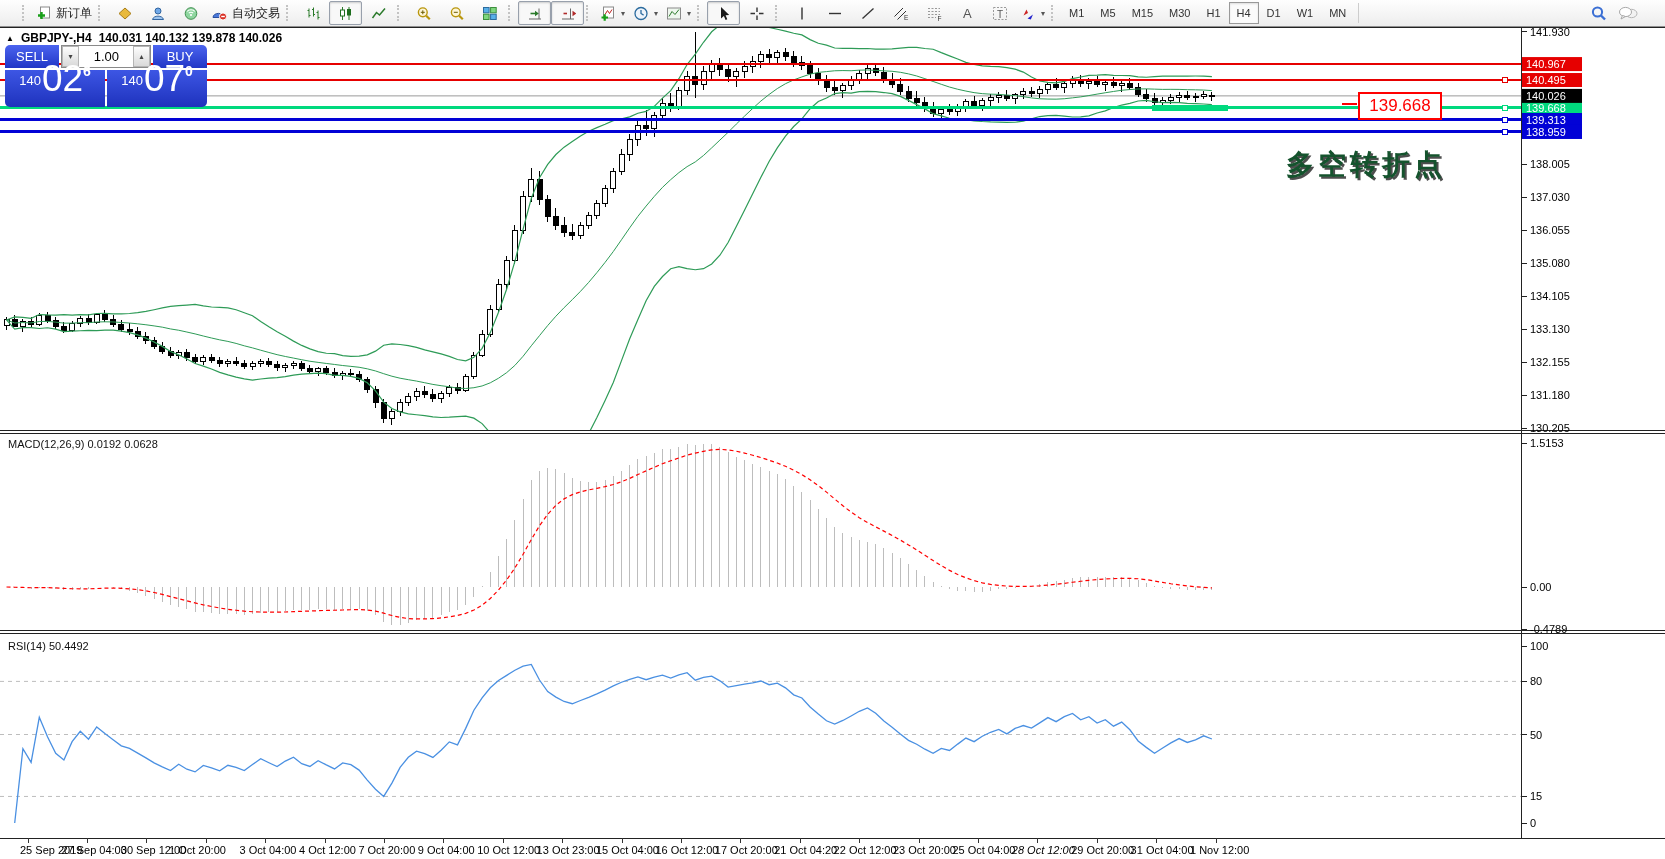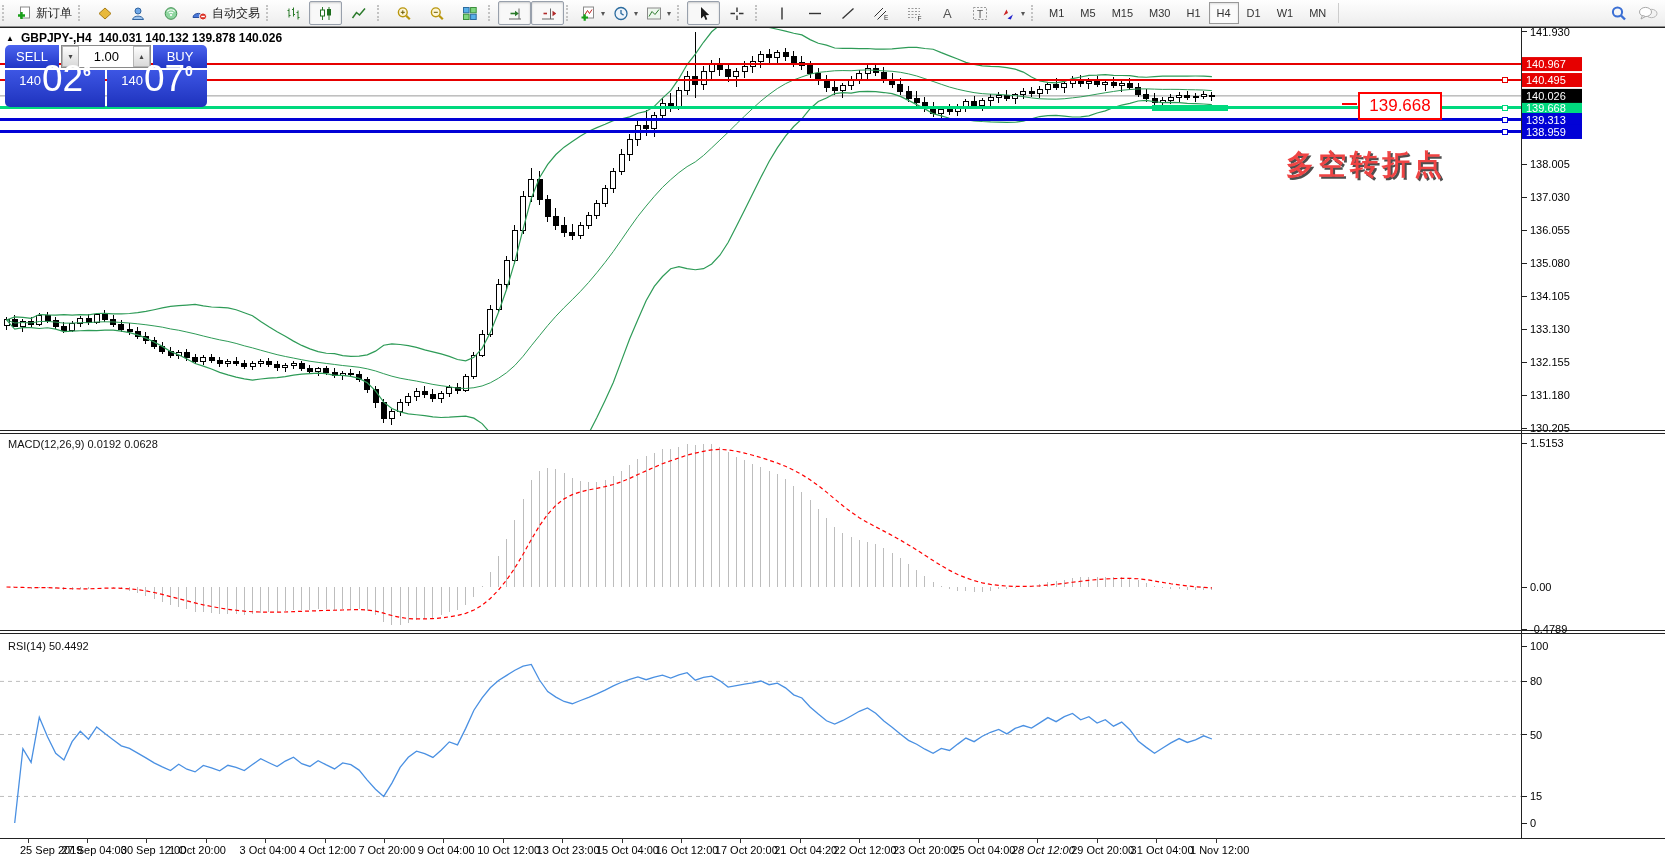--- a/index.html
+++ b/index.html
@@ -2,21 +2,21 @@
 <html><head>
 <meta charset="utf-8">
 <style>
   html,body{margin:0;padding:0;background:#fff;}
   body{width:1665px;height:859px;position:relative;overflow:hidden;
        font-family:"Liberation Sans",sans-serif;-webkit-font-smoothing:antialiased;}
 
   
   .toolbar{position:absolute;left:0;top:0;width:1665px;height:27px;box-sizing:border-box;
     background:linear-gradient(#fefefe,#ededed);border-bottom:1px solid #8f8f8f;
-    display:flex;align-items:center;padding:0 0;z-index:20;}
+    display:flex;align-items:center;padding:0 20px;z-index:20;}
   .tbtn{height:22px;min-width:25px;display:flex;align-items:center;justify-content:center;gap:4px;
     padding:0 3px;border:1px solid transparent;border-radius:2px;font-size:12px;color:#222;cursor:default;}
   .tbtn.active{border-color:#98a0ac;background:#f8f8f8;box-shadow:inset 0 1px 2px rgba(0,0,0,.18);}
   .tbtn .lbl{white-space:nowrap;}
   .dd{font-size:8px;color:#555;margin-left:1px;}
   .grip{width:4px;height:16px;border-left:2px dotted #c3c3c3;margin:0 4px 0 2px;}
   .sep{width:1px;height:20px;background:#cdcdcd;margin:0 4px;}
   .tf{font-size:11px;color:#333;padding:0 7px;height:20px;display:flex;align-items:center;
       border:1px solid transparent;}
   .tf.active{border-color:#999;background:#fbfbfb;box-shadow:inset 0 1px 2px rgba(0,0,0,.12);}
@@ -46,21 +46,21 @@
   .tile.right{border-radius:0 0 5px 0;}
   .tile .small{font-size:13px;margin:0 1px 4px 0;}
   .tile .big{font-size:37px;font-weight:normal;line-height:27px;}
   .tile .sup{font-size:14px;font-weight:bold;margin-bottom:13px;}
 
   .callout{position:absolute;left:1358px;top:92px;width:80px;height:24px;z-index:6;
     border:2px solid #ff0000;background:#fff;color:#ff0000;font-size:17px;
     display:flex;align-items:center;justify-content:center;}
   .callout-dash{position:absolute;left:1342px;top:103px;width:15px;height:2px;background:#ff0000;z-index:6;}
   .note{position:absolute;left:1286px;top:146px;z-index:6;font-size:28px;font-weight:bold;
-    color:#ef4444;letter-spacing:4px;text-shadow:2px 2px 0 #4e4e4e;}
+    color:#14532d;letter-spacing:4px;text-shadow:2px 2px 0 #4e4e4e;}
 
   .pane-label{position:absolute;z-index:6;font-size:11px;color:#111;}
   #macd-label{left:8px;top:438px;}
   #rsi-label{left:8px;top:640px;}
 
   .time-axis{position:absolute;left:0;top:842px;width:1521px;height:17px;z-index:6;}
   .time-axis span{position:absolute;top:2px;font-size:11px;color:#000;white-space:nowrap;}
 
   svg text{font-family:"Liberation Sans",sans-serif;}
 </style>

